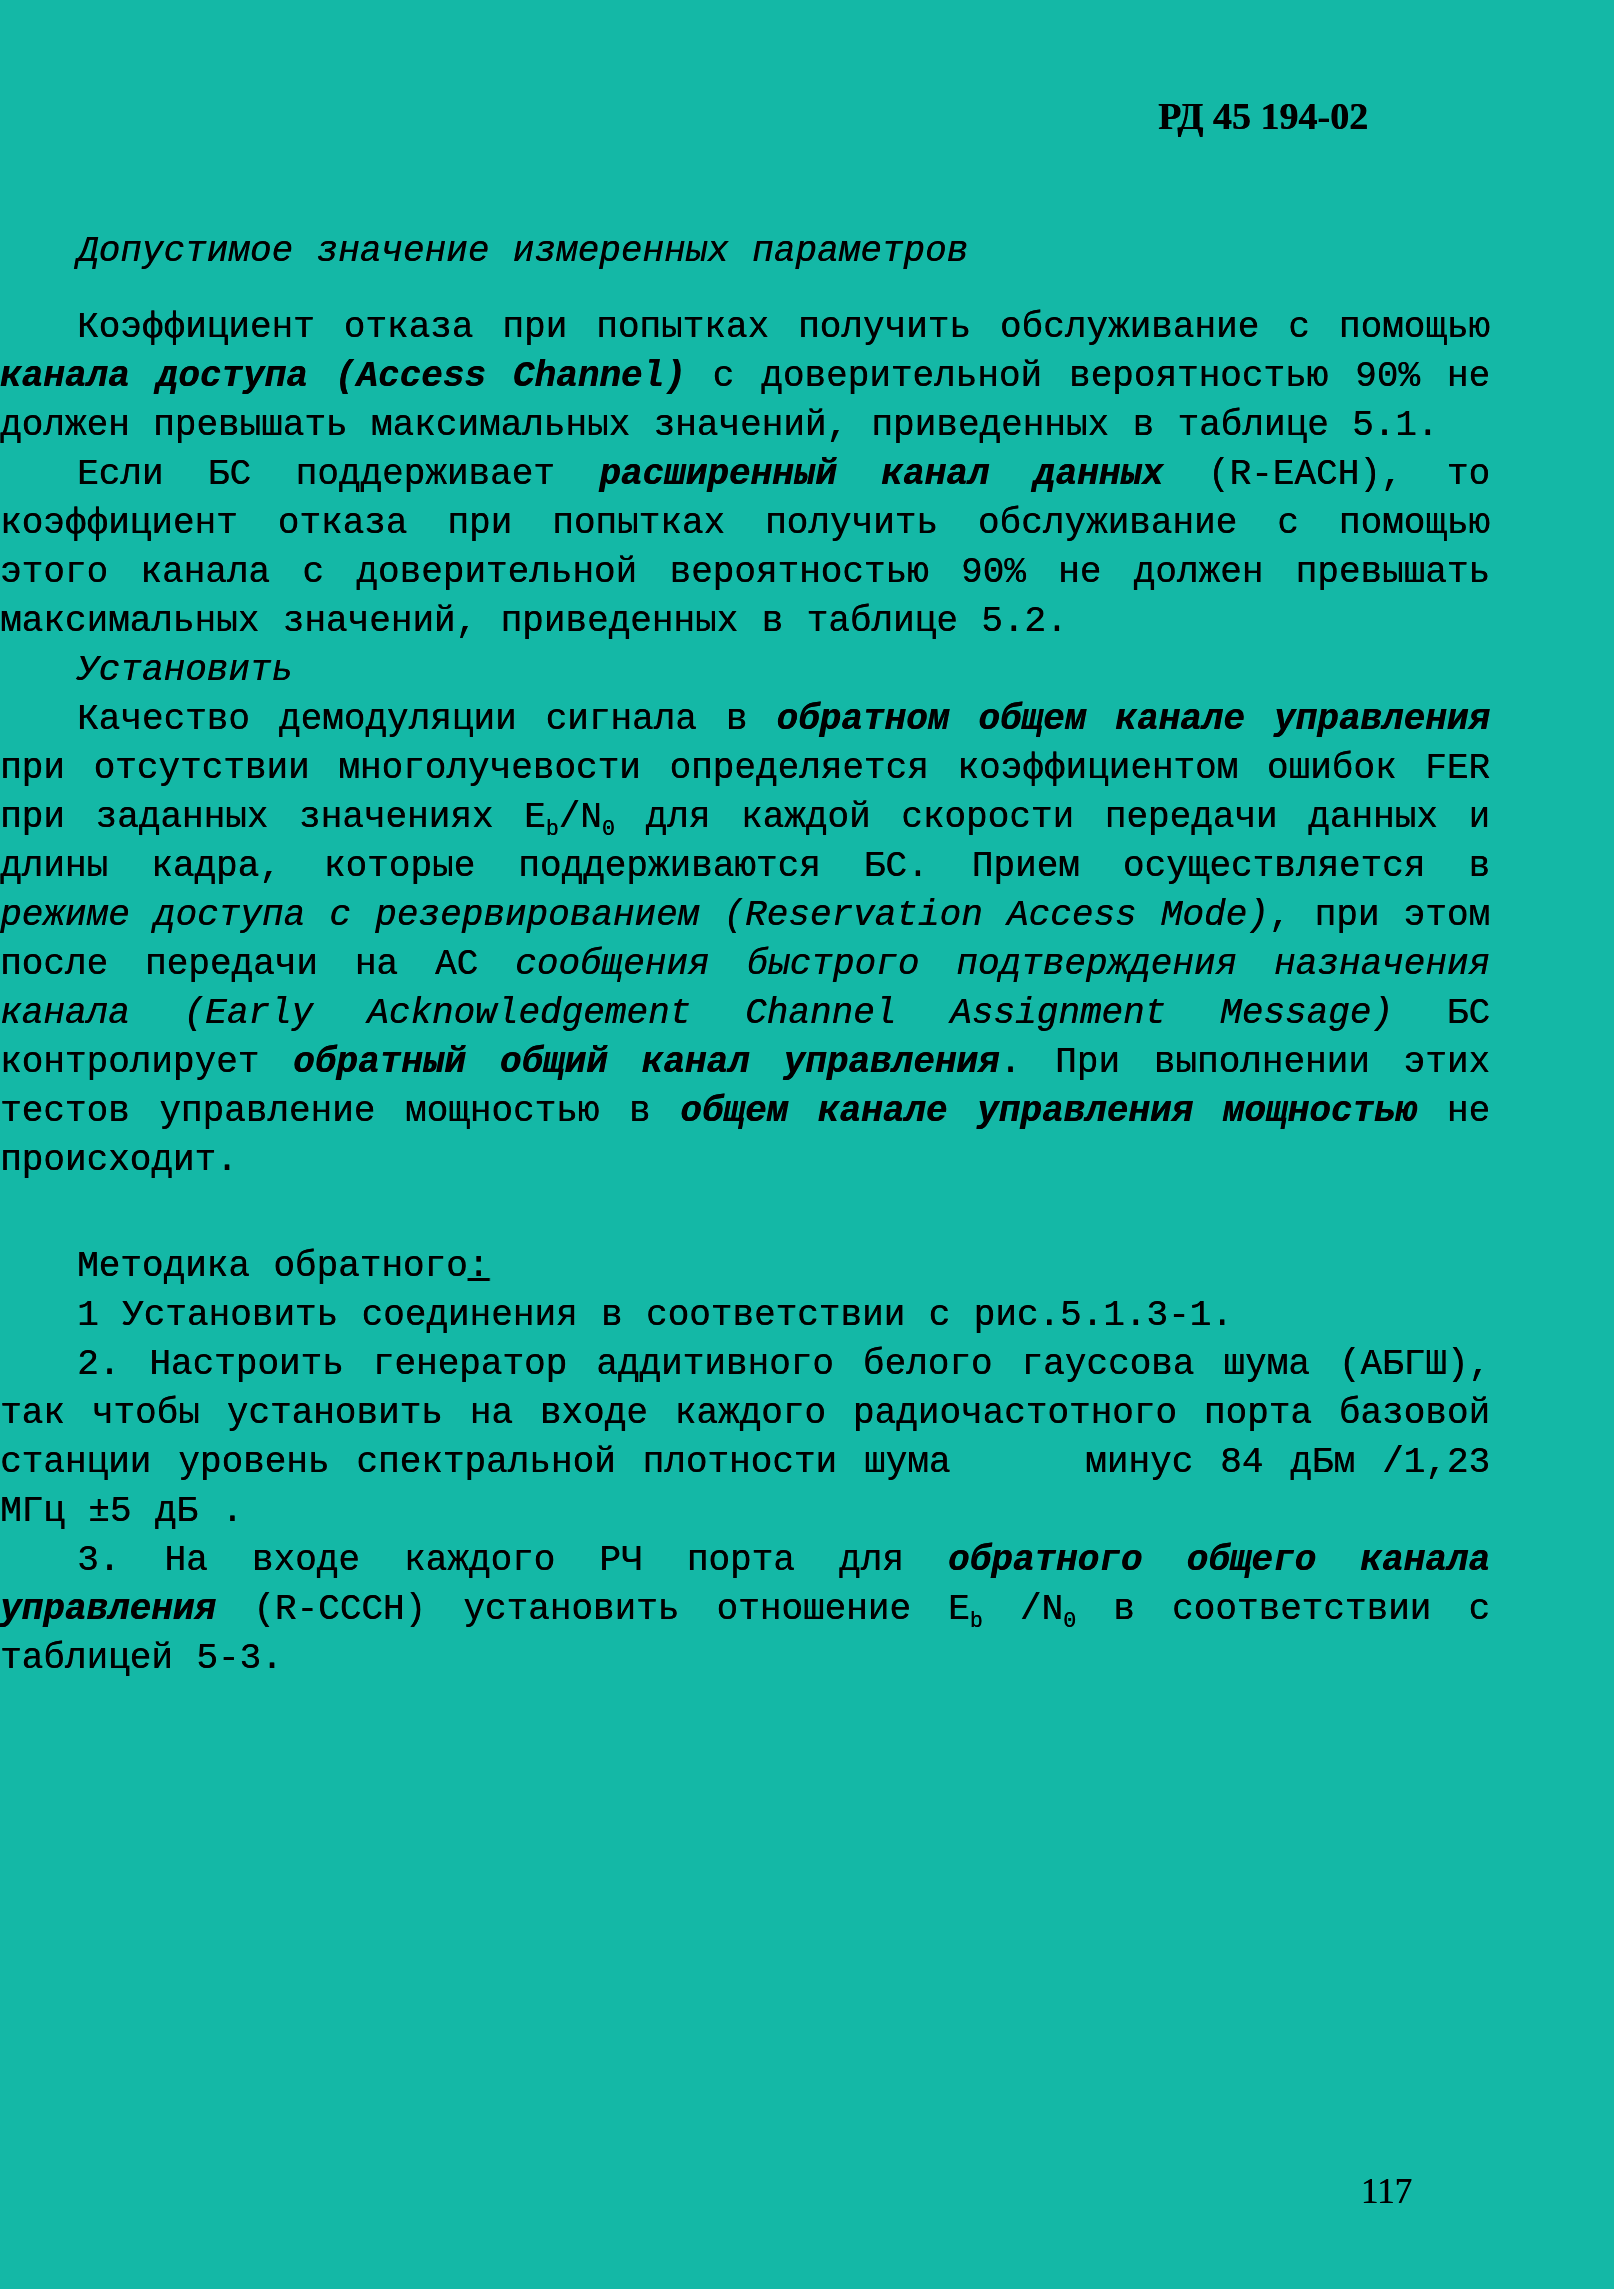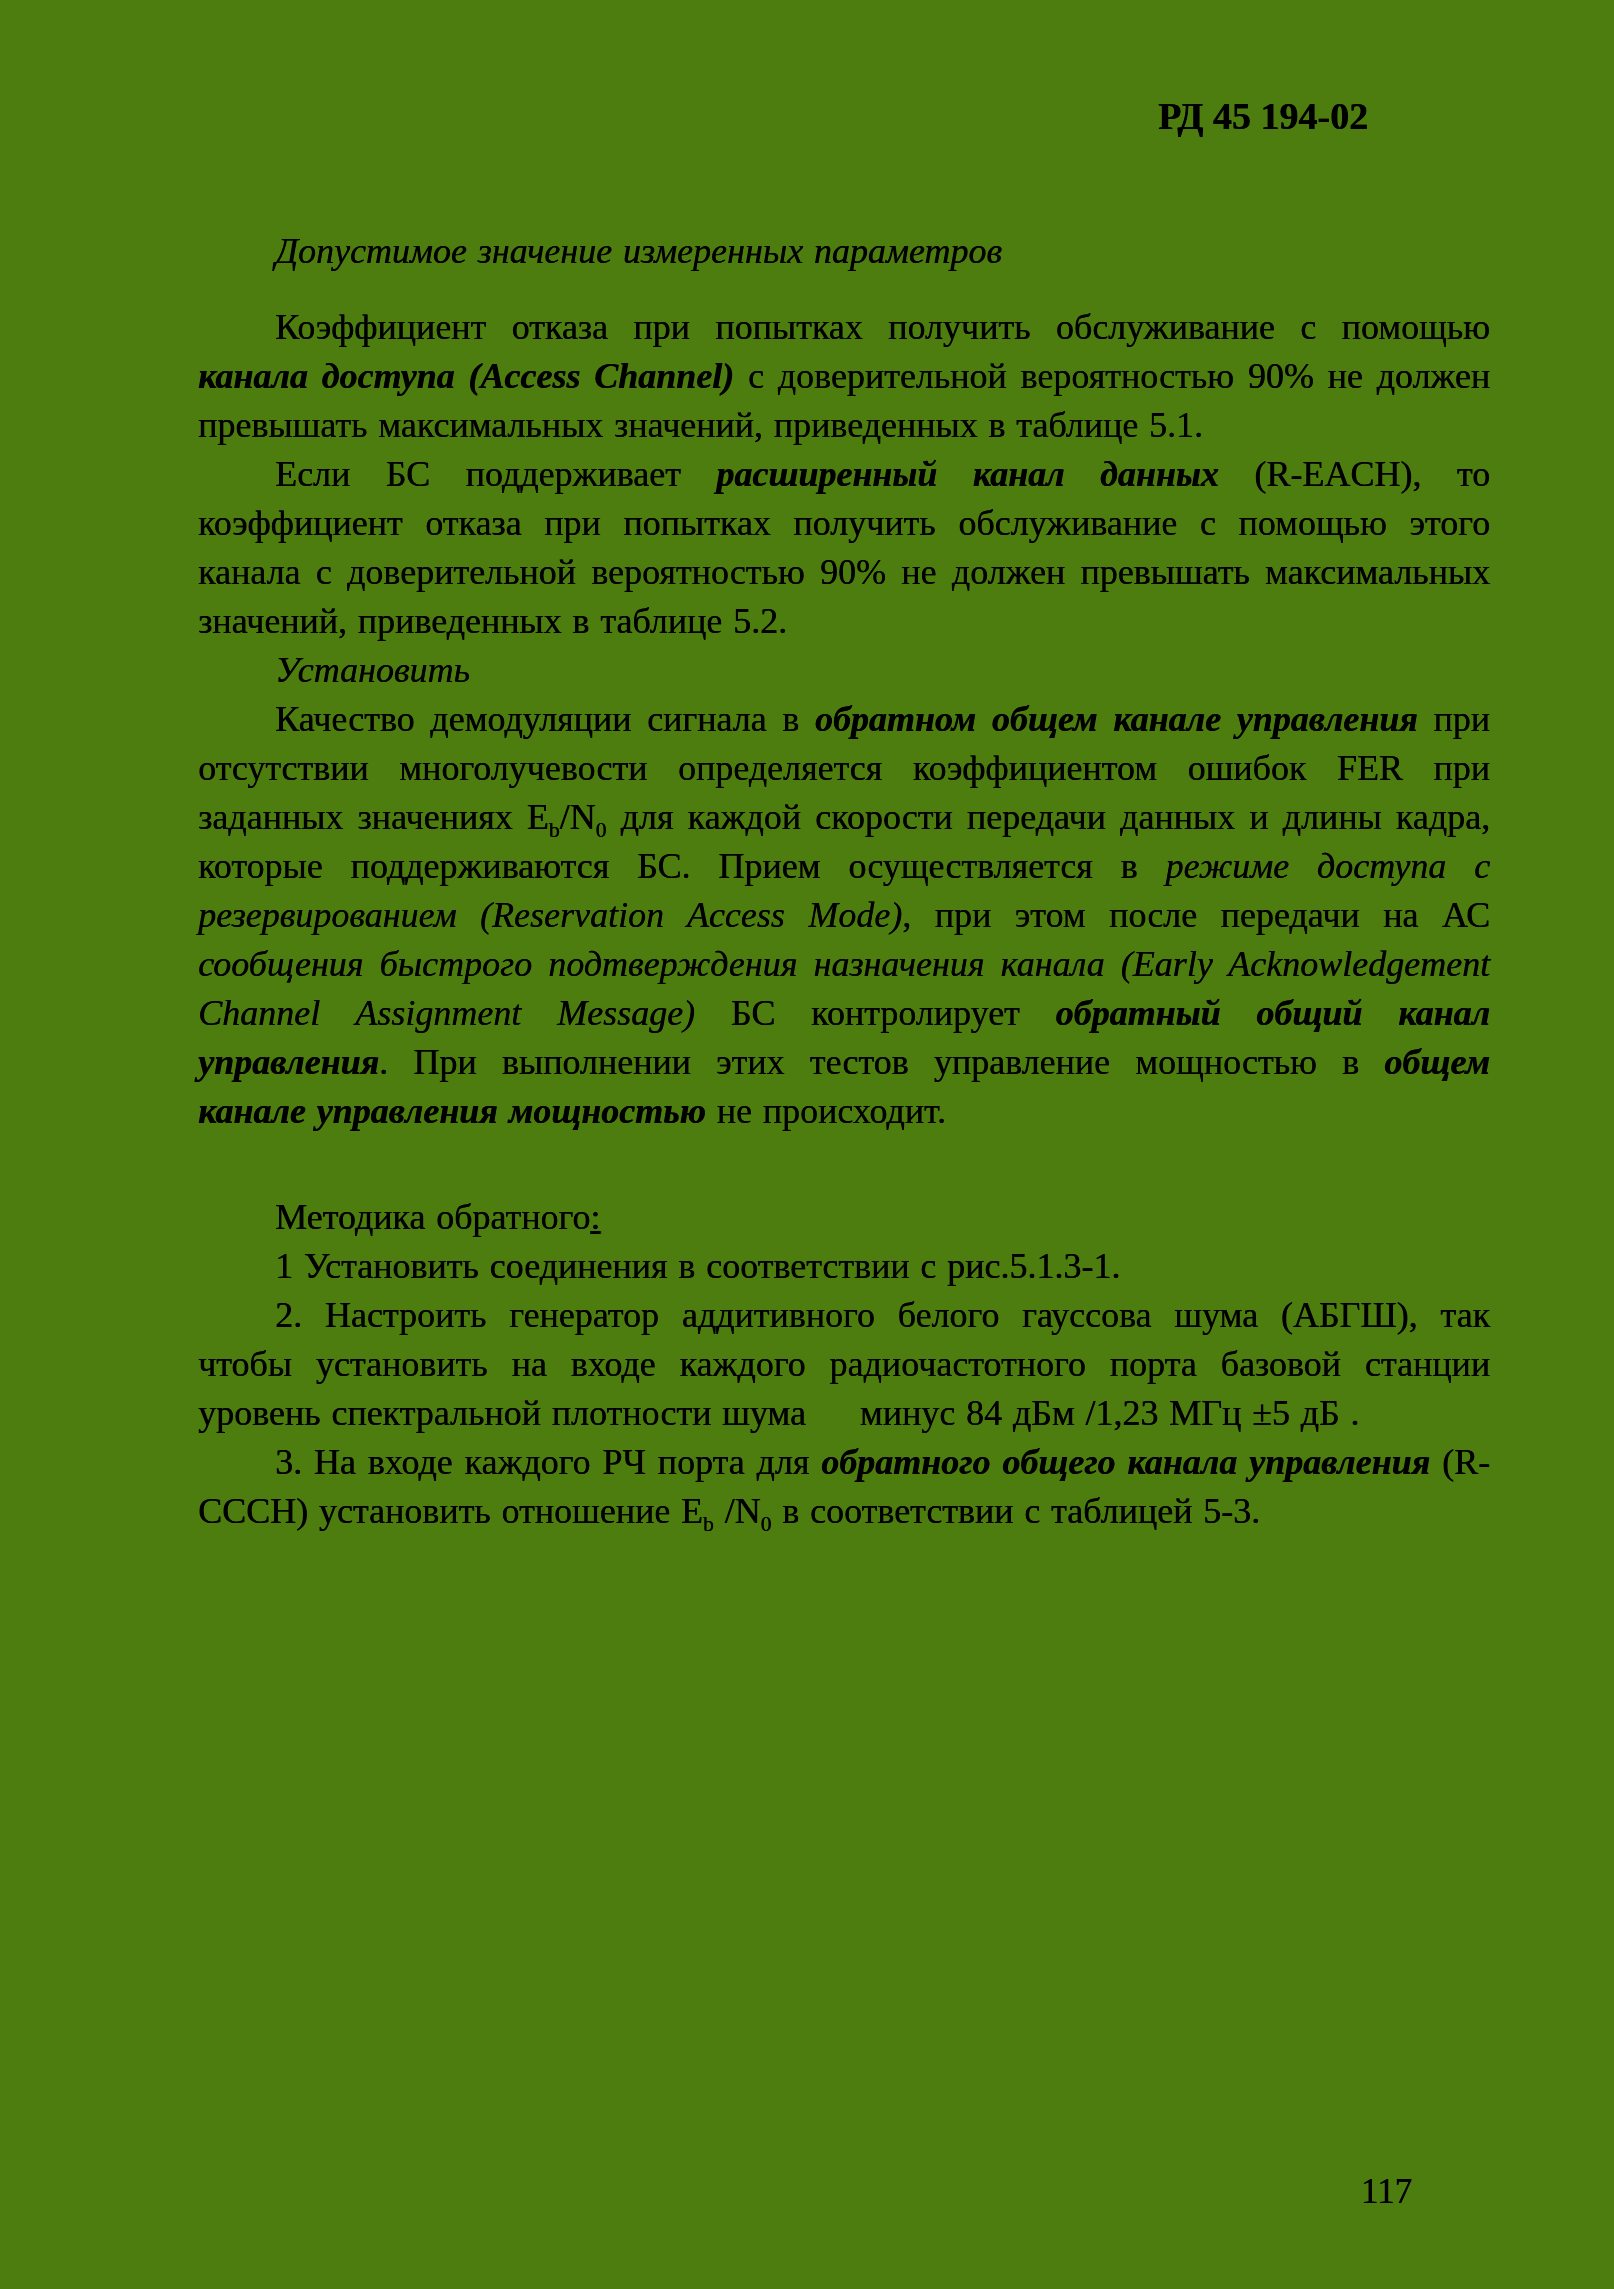--- a/index.html
+++ b/index.html
@@ -4,37 +4,37 @@
 <style>
   html, body {
     margin: 0;
     padding: 0;
     background: #ffffff;
   }
   .page {
     position: relative;
     width: 1614px;
     height: 2290px;
-    background: #4d7c0f;
+    background: #14b8a6;
     color: #000000;
     font-family: "Liberation Serif", "DejaVu Serif", serif;
     overflow: hidden;
     text-shadow: 0.4px 0 0 currentColor;
   }
   .doc-header {
     padding-top: 95px;
     padding-right: 246px;
     text-align: right;
     font-size: 38px;
     font-weight: bold;
     line-height: 42px;
   }
   .content {
-    padding-left: 198px;
     padding-right: 124px;
+    font-family: Liberation Mono, monospace;
   }
   .para {
     font-size: 36px;
     line-height: 49px;
     text-indent: 77px;
     text-align: justify;
     margin: 0;
     word-spacing: 1.8px;
   }
   .subtitle-block { margin-top: 90px; }

